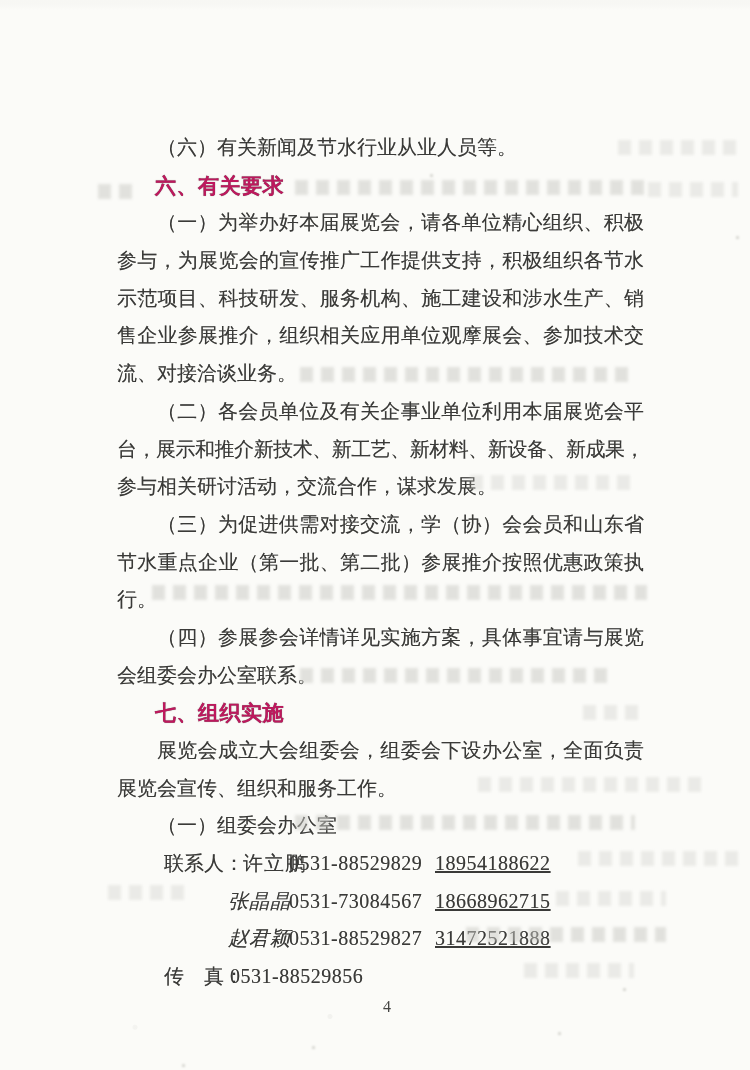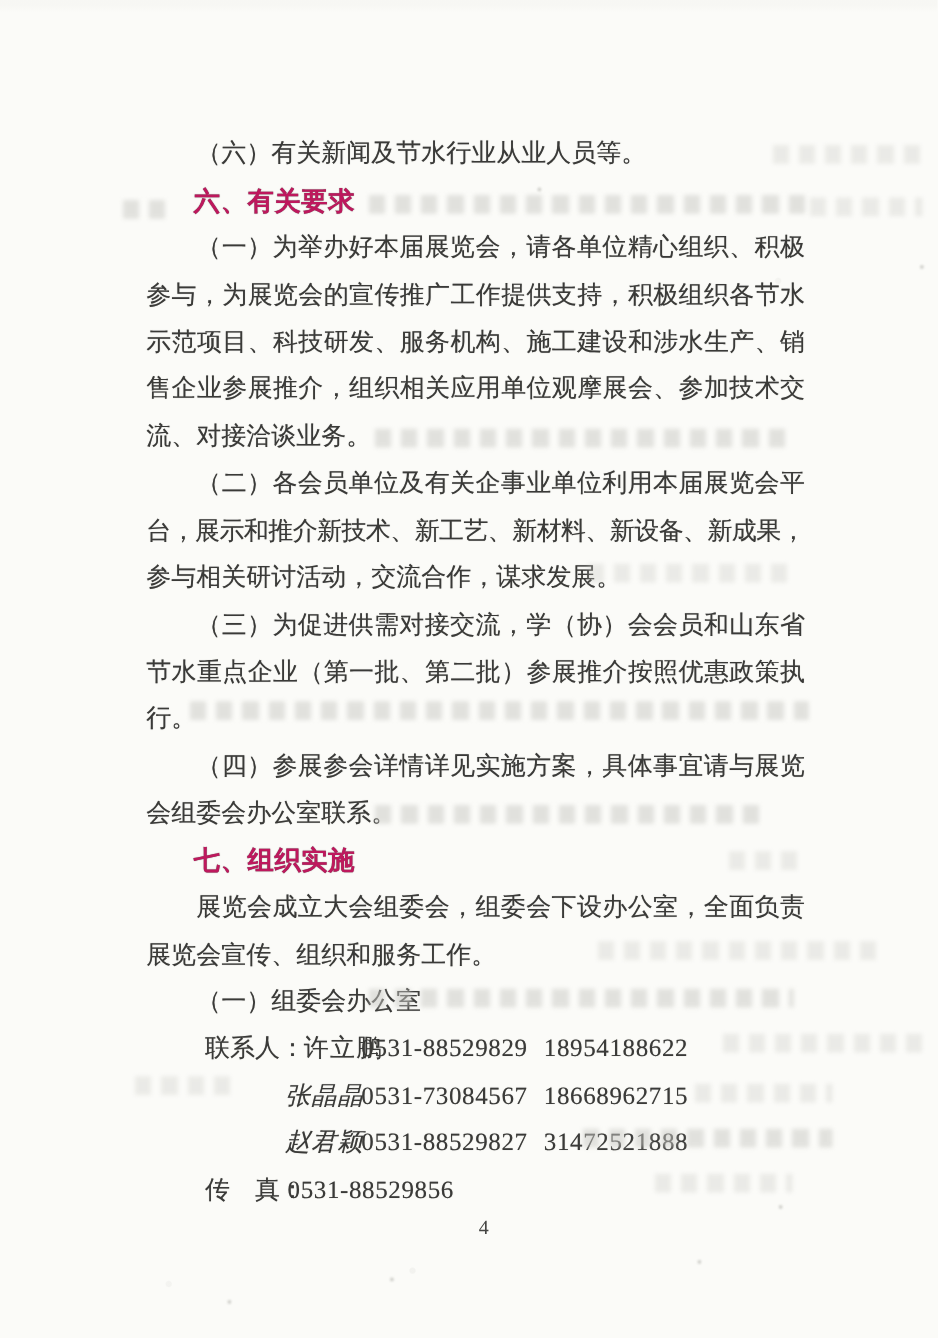--- a/index.html
+++ b/index.html
@@ -10,41 +10,41 @@
   }
   
   body::before{
     content:"";position:absolute;inset:0;pointer-events:none;
     background:
       radial-gradient(circle at 18% 96%, rgba(190,190,185,.12) 0 2px, transparent 3px),
       radial-gradient(circle at 44% 95%, rgba(190,190,185,.14) 0 2px, transparent 3px),
       radial-gradient(circle at 83% 21%, rgba(190,190,185,.12) 0 2px, transparent 3px),
       linear-gradient(180deg, rgba(240,240,236,.35) 0 4px, transparent 10px);
   }
-  .page{position:absolute;inset:0;}
+  .page{position:absolute;inset:0;margin-top:24px;}
   .textblock{
     position:absolute;left:117px;top:105px;width:527px;
     color:#3a3a38;font-size:20px;
     text-shadow:0 0 .6px rgba(70,70,66,.55);
   }
   .ln{height:37.7px;line-height:37.7px;white-space:nowrap;}
   .indent{text-indent:40px;}
   .j{white-space:normal;text-align:justify;text-align-last:justify;}
   .tight{letter-spacing:-.5px;}
   .h{
     font-family:"Liberation Sans","DejaVu Sans",sans-serif;
     font-weight:700;font-size:21px;color:#be185d;text-indent:38px;
     text-shadow:0 0 .7px rgba(40,40,38,.8);letter-spacing:.5px;
   }
   .contact{position:relative;}
   .c-label{position:absolute;left:47px;}
   .c-name0{position:absolute;left:126px;letter-spacing:1px;}
   .c-name{position:absolute;left:111px;letter-spacing:1px;font-style:italic;}
   .c-phone{position:absolute;left:172px;letter-spacing:.5px;text-align:right;}
-  .c-mobile{position:absolute;left:318px;letter-spacing:.5px;}
+  .c-mobile{position:absolute;left:318px;letter-spacing:.5px;text-decoration:underline;}
   .c-faxnum{position:absolute;left:113px;letter-spacing:.5px;}
   .pagenum{
     position:absolute;left:375px;top:974px;width:24px;text-align:center;
     font-size:16px;color:#454543;
   }
   
   .smudge{
     position:absolute;height:15px;opacity:.5;filter:blur(1.6px);pointer-events:none;
     background:repeating-linear-gradient(90deg,#c9c9c4 0 13px,rgba(201,201,196,0) 13px 21px);
   }

